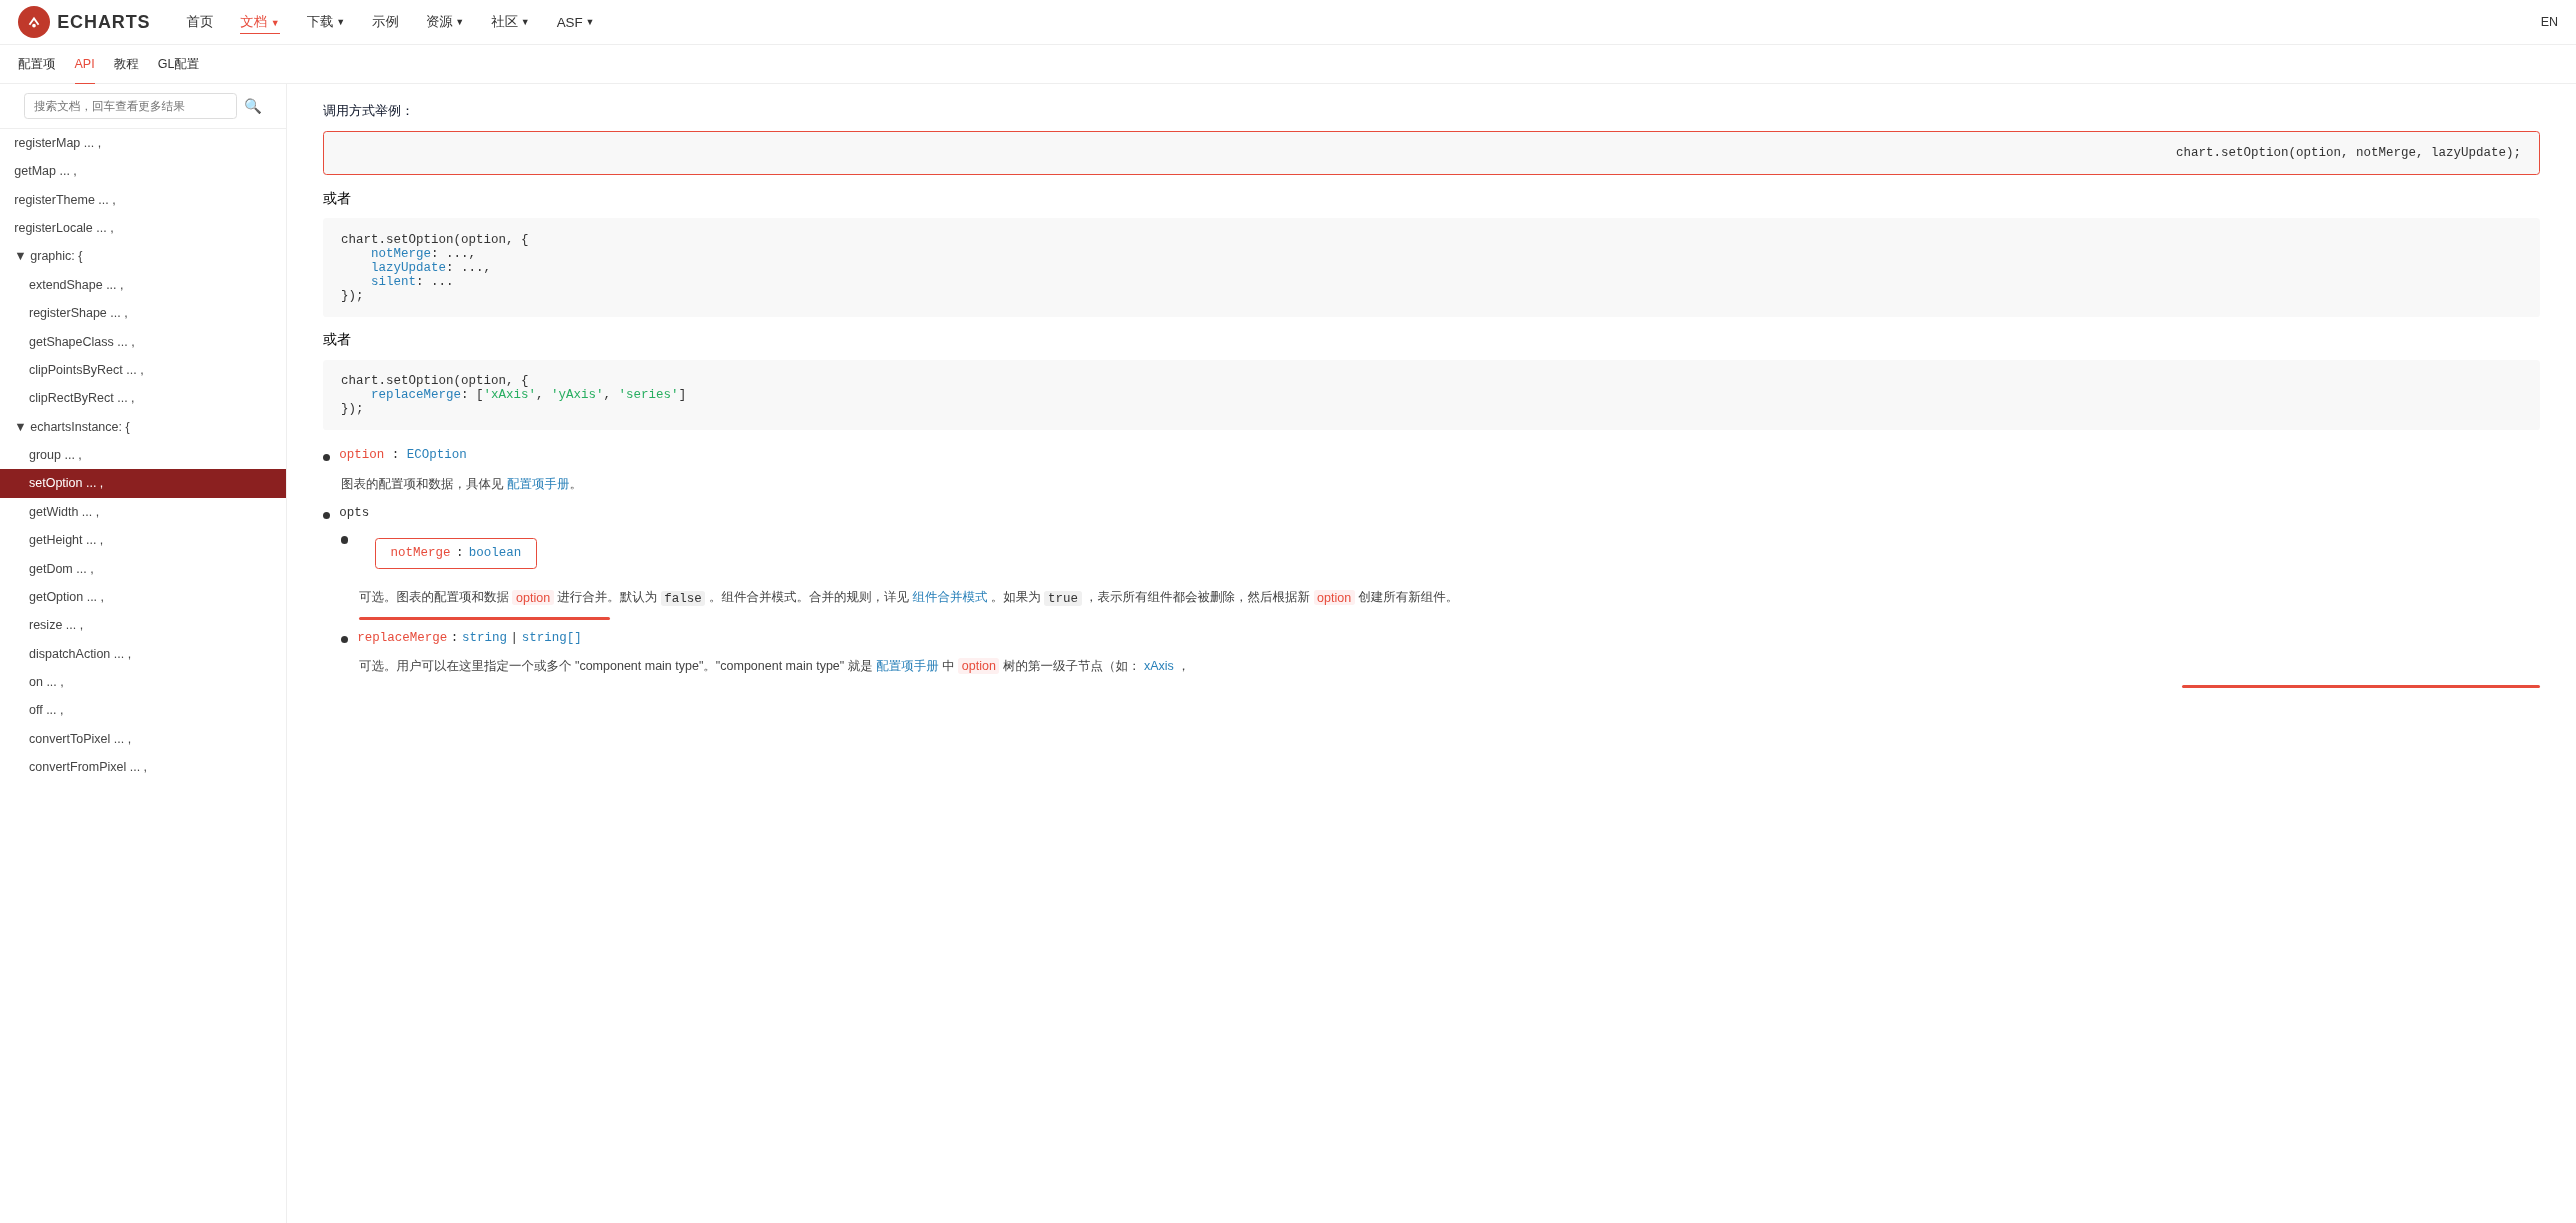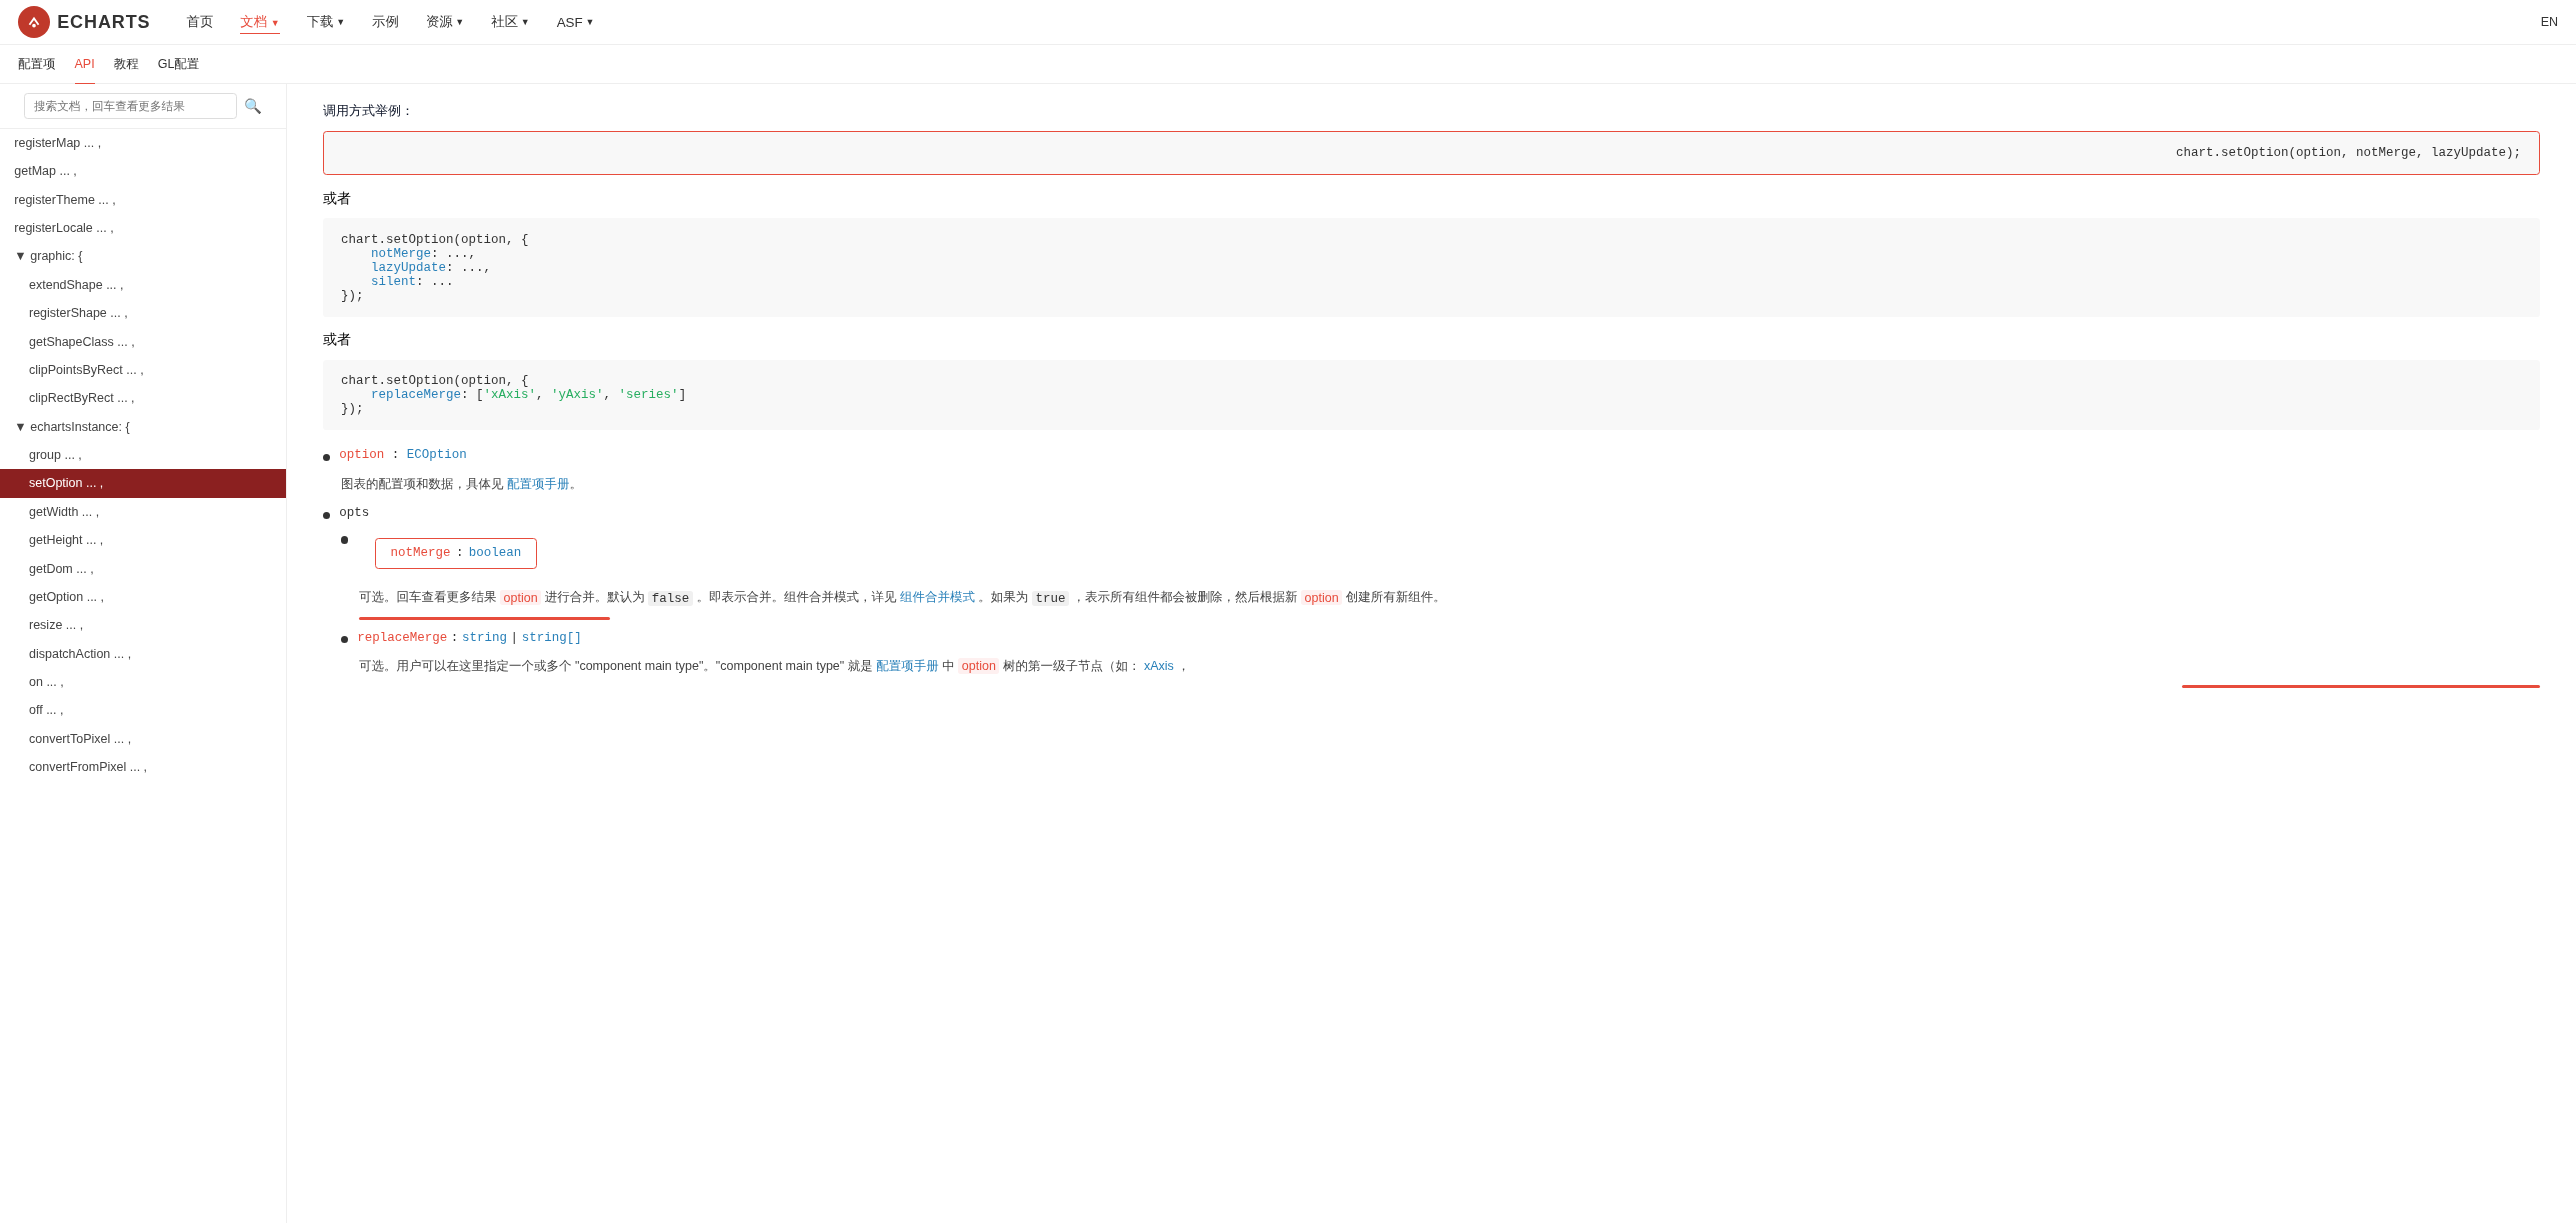--- a/index.html
+++ b/index.html
@@ -360,25 +360,25 @@
         <div class="bullet"></div>
         <div class="param-box">
           <span class="code-red">notMerge</span>
           <span>:</span>
           <span class="code-blue">boolean</span>
         </div>
       </div>
     </div>
 
     <div class="desc-text" style="margin-left: 36px;">
-      <span>可选。回车查看更多结果</span>
+      <span>可选。图表的配置项和数据</span>
       <span class="highlight-red">option</span>
       <span>进行合并。默认为</span>
       <span class="highlight-gray">false</span>
-      <span>。即表示合并。组件合并模式，详见</span>
+      <span>。组件合并模式。合并的规则，详见</span>
       <a class="link-blue">组件合并模式</a>
       <span>。如果为</span>
       <span class="highlight-gray">true</span>
       <span>，表示所有组件都会被删除，然后根据新</span>
       <span class="highlight-red">option</span>
       <span>创建所有新组件。</span>
     </div>
 
     <div style="display:flex; align-items:center; margin: 3.6px 0 3.6px 36px;">
       <div style="width: 251px; height:2.7px; background:#e74c3c; border-radius:1.8px;"></div>

